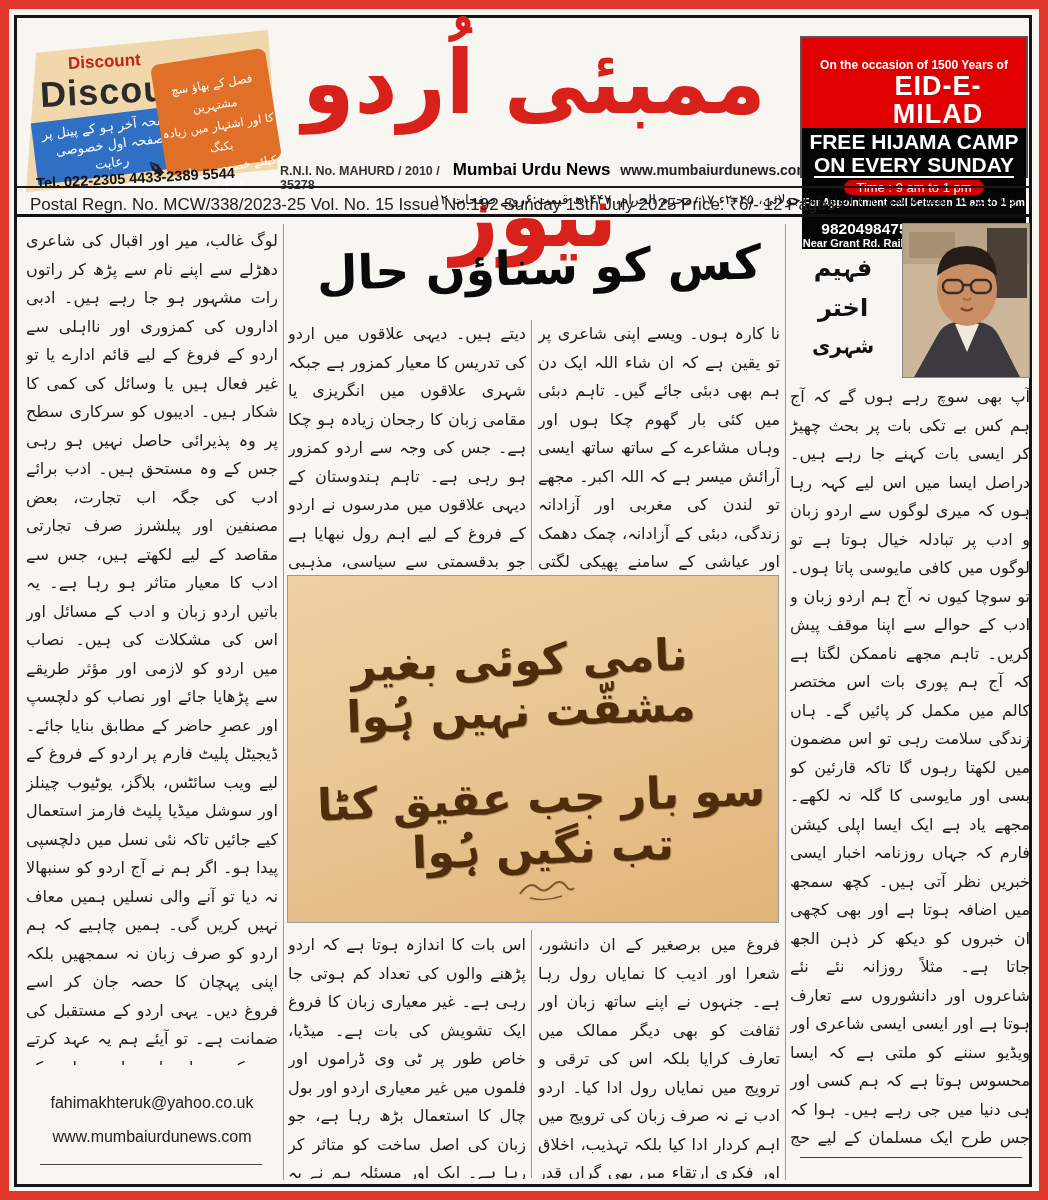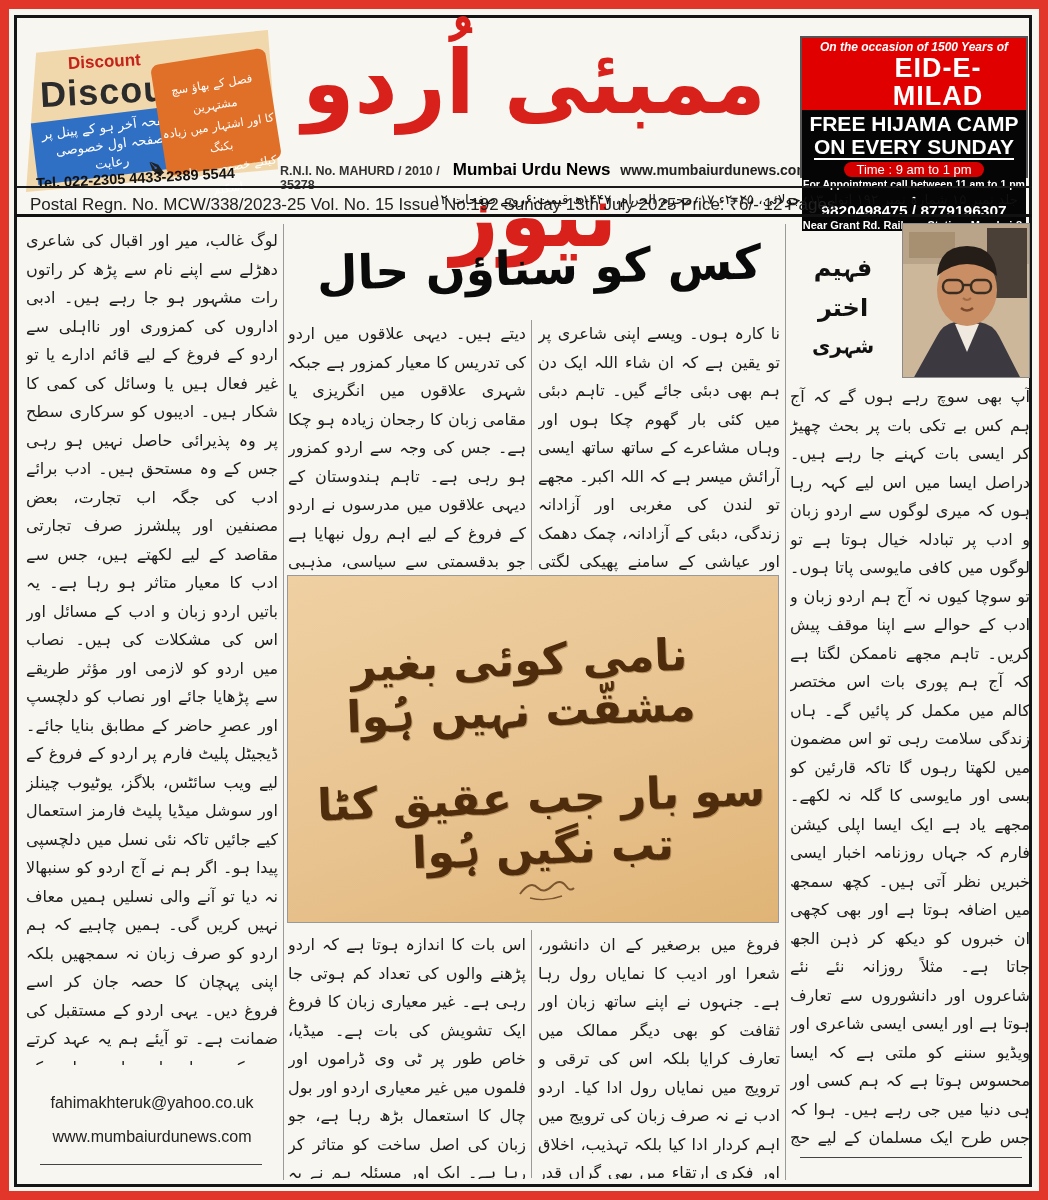--- a/index.html
+++ b/index.html
@@ -32,21 +32,21 @@
     font-size:84px; font-weight:bold; text-align:center; line-height:126px; letter-spacing:-2px;
     transform:scaleY(1.05); }
   .mast-info { position:absolute; left:0; top:136px; width:100%; display:flex; align-items:baseline; }
   .mast-rni { font-size:12.5px; font-weight:bold; color:#333; width:34%; }
   .mast-name { font-size:17px; font-weight:bold; color:#000000; width:33%; text-align:left; }
   .mast-web { font-size:14px; font-weight:bold; color:#222; width:33%; text-align:right; }
 
   
   .eid-ad { left:800px; top:36px; width:228px; height:142px; border:2px solid #555; background:#000; }
   .eid-red { background:#e00000; text-align:center; }
-  .eid-occasion { color:#fff; font-size:12px; font-weight:bold; padding-top:2px;font-style:italic; }
+  .eid-occasion { color:#fff; font-size:12px; font-weight:bold; padding-top:20px; }
   .eid-title { color:#fff; font-size:27px; font-weight:bold; letter-spacing:1px; line-height:28px;padding-left:48px; }
   .eid-black { background:#050505; text-align:center; color:#fff; }
   .eid-camp1 { font-size:21px; font-weight:bold; line-height:23px; padding-top:2px; }
   .eid-camp2 { font-size:21px; font-weight:bold; line-height:23px; display:inline-block; border-bottom:2px solid #fff; }
   .eid-time { background:#d40000; color:#fff; font-size:13px; font-weight:normal; width:140px; margin:2px auto 1px; border-radius:9px; }
   .eid-appt { font-size:10.5px; font-weight:bold; }
   .eid-phones { font-size:15.5px; font-weight:bold; line-height:17px; }
   .eid-addr { font-size:11px; font-weight:bold; }
 
   

